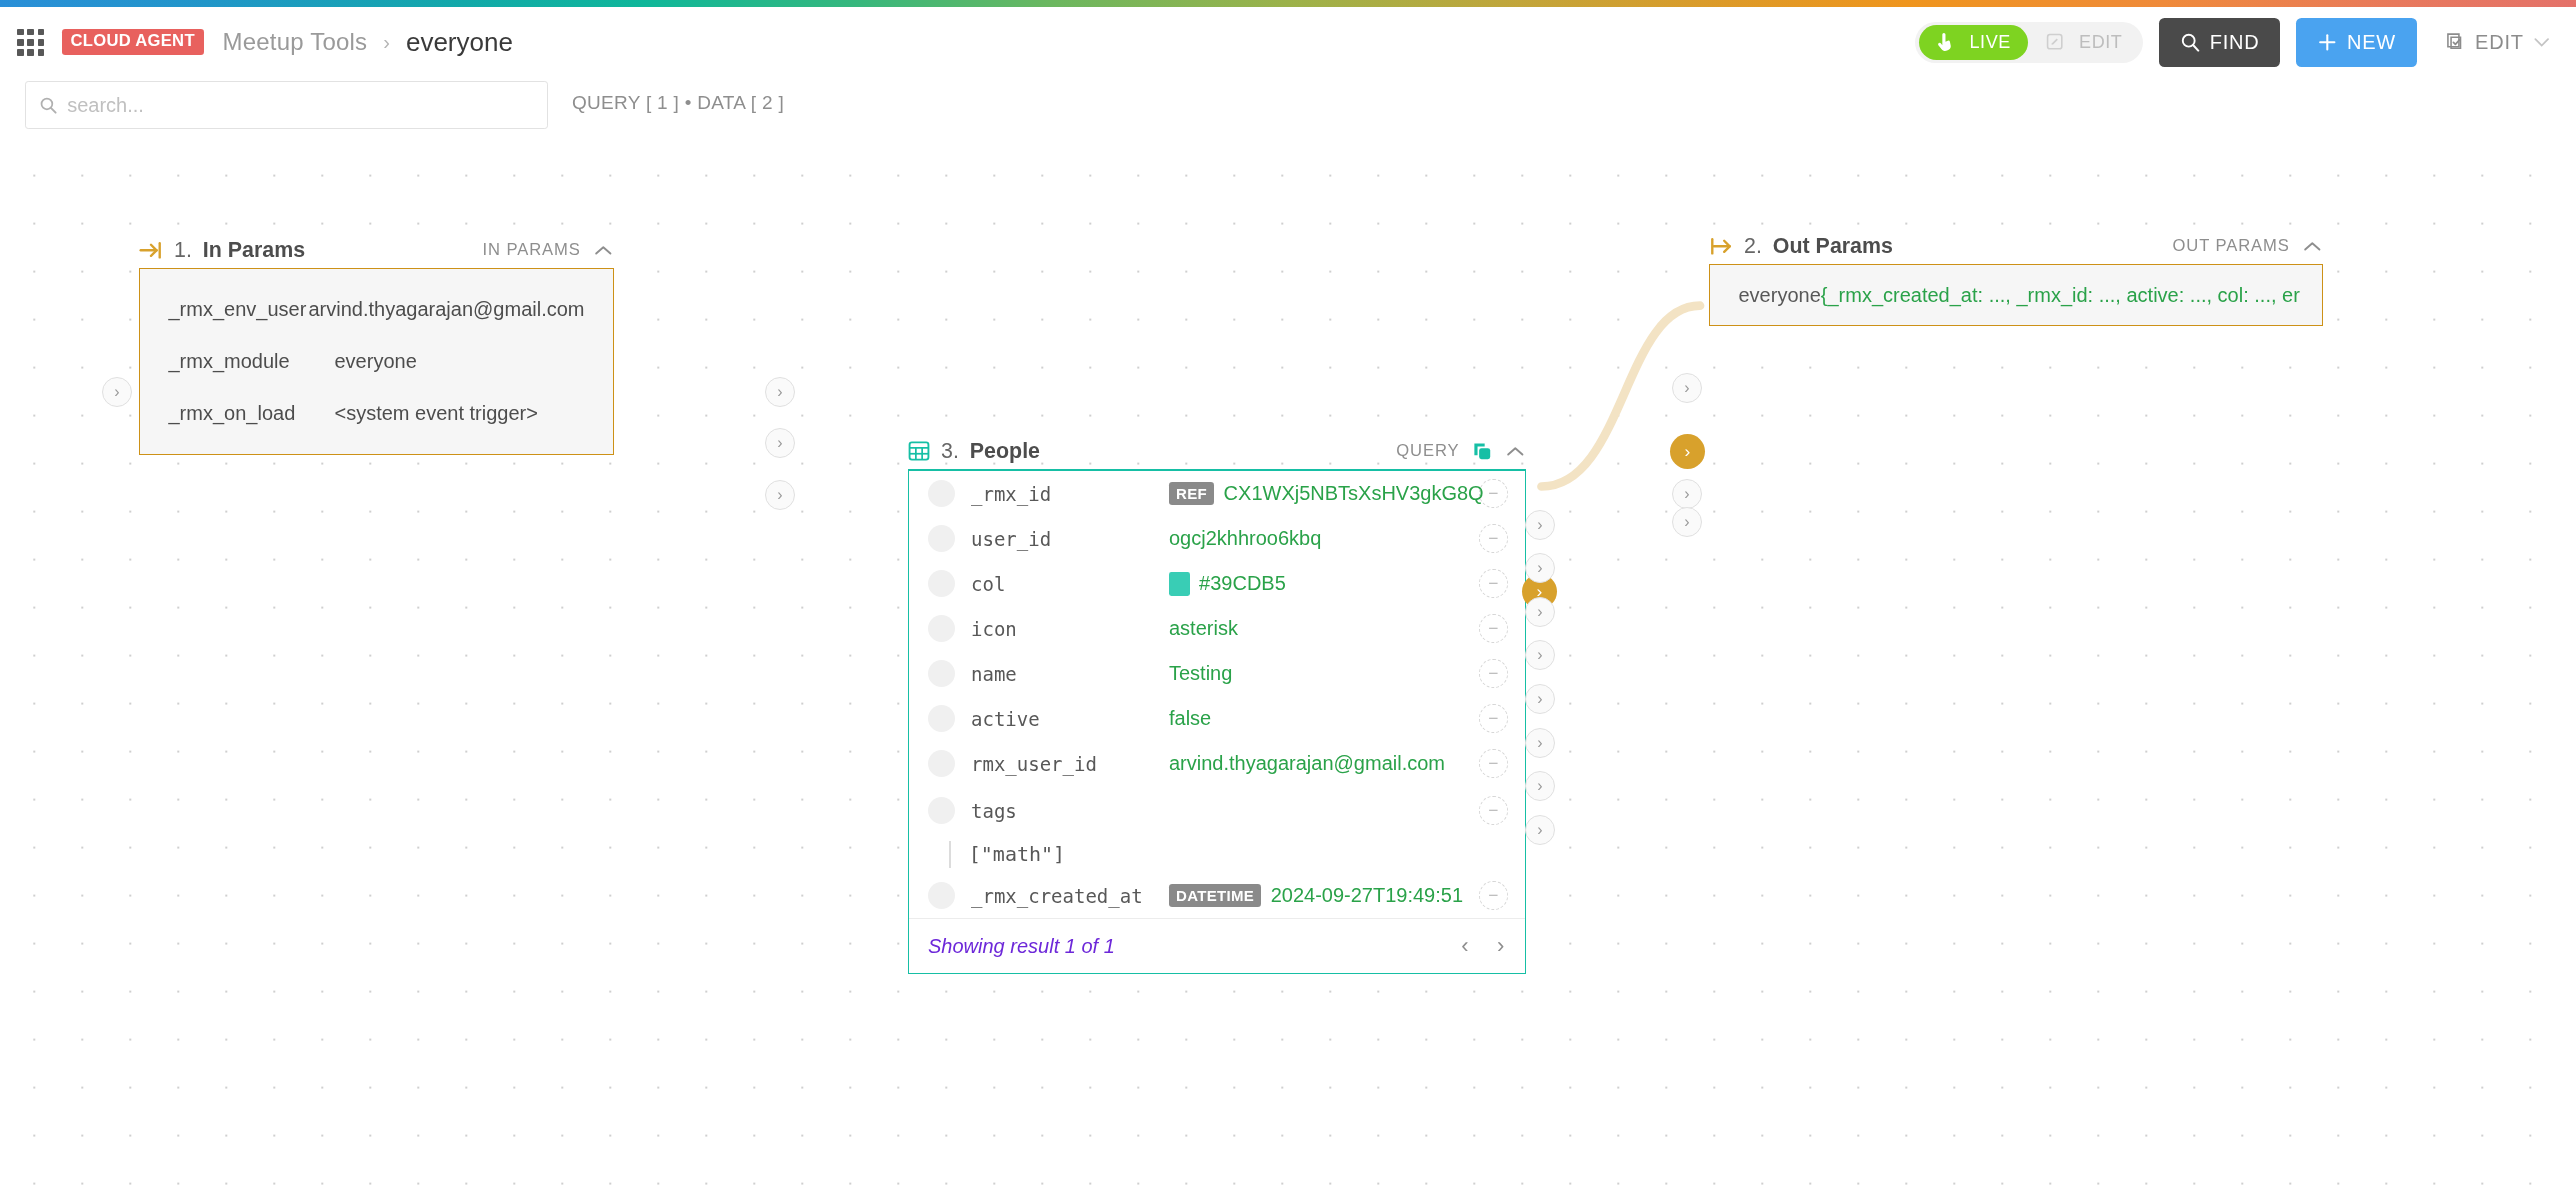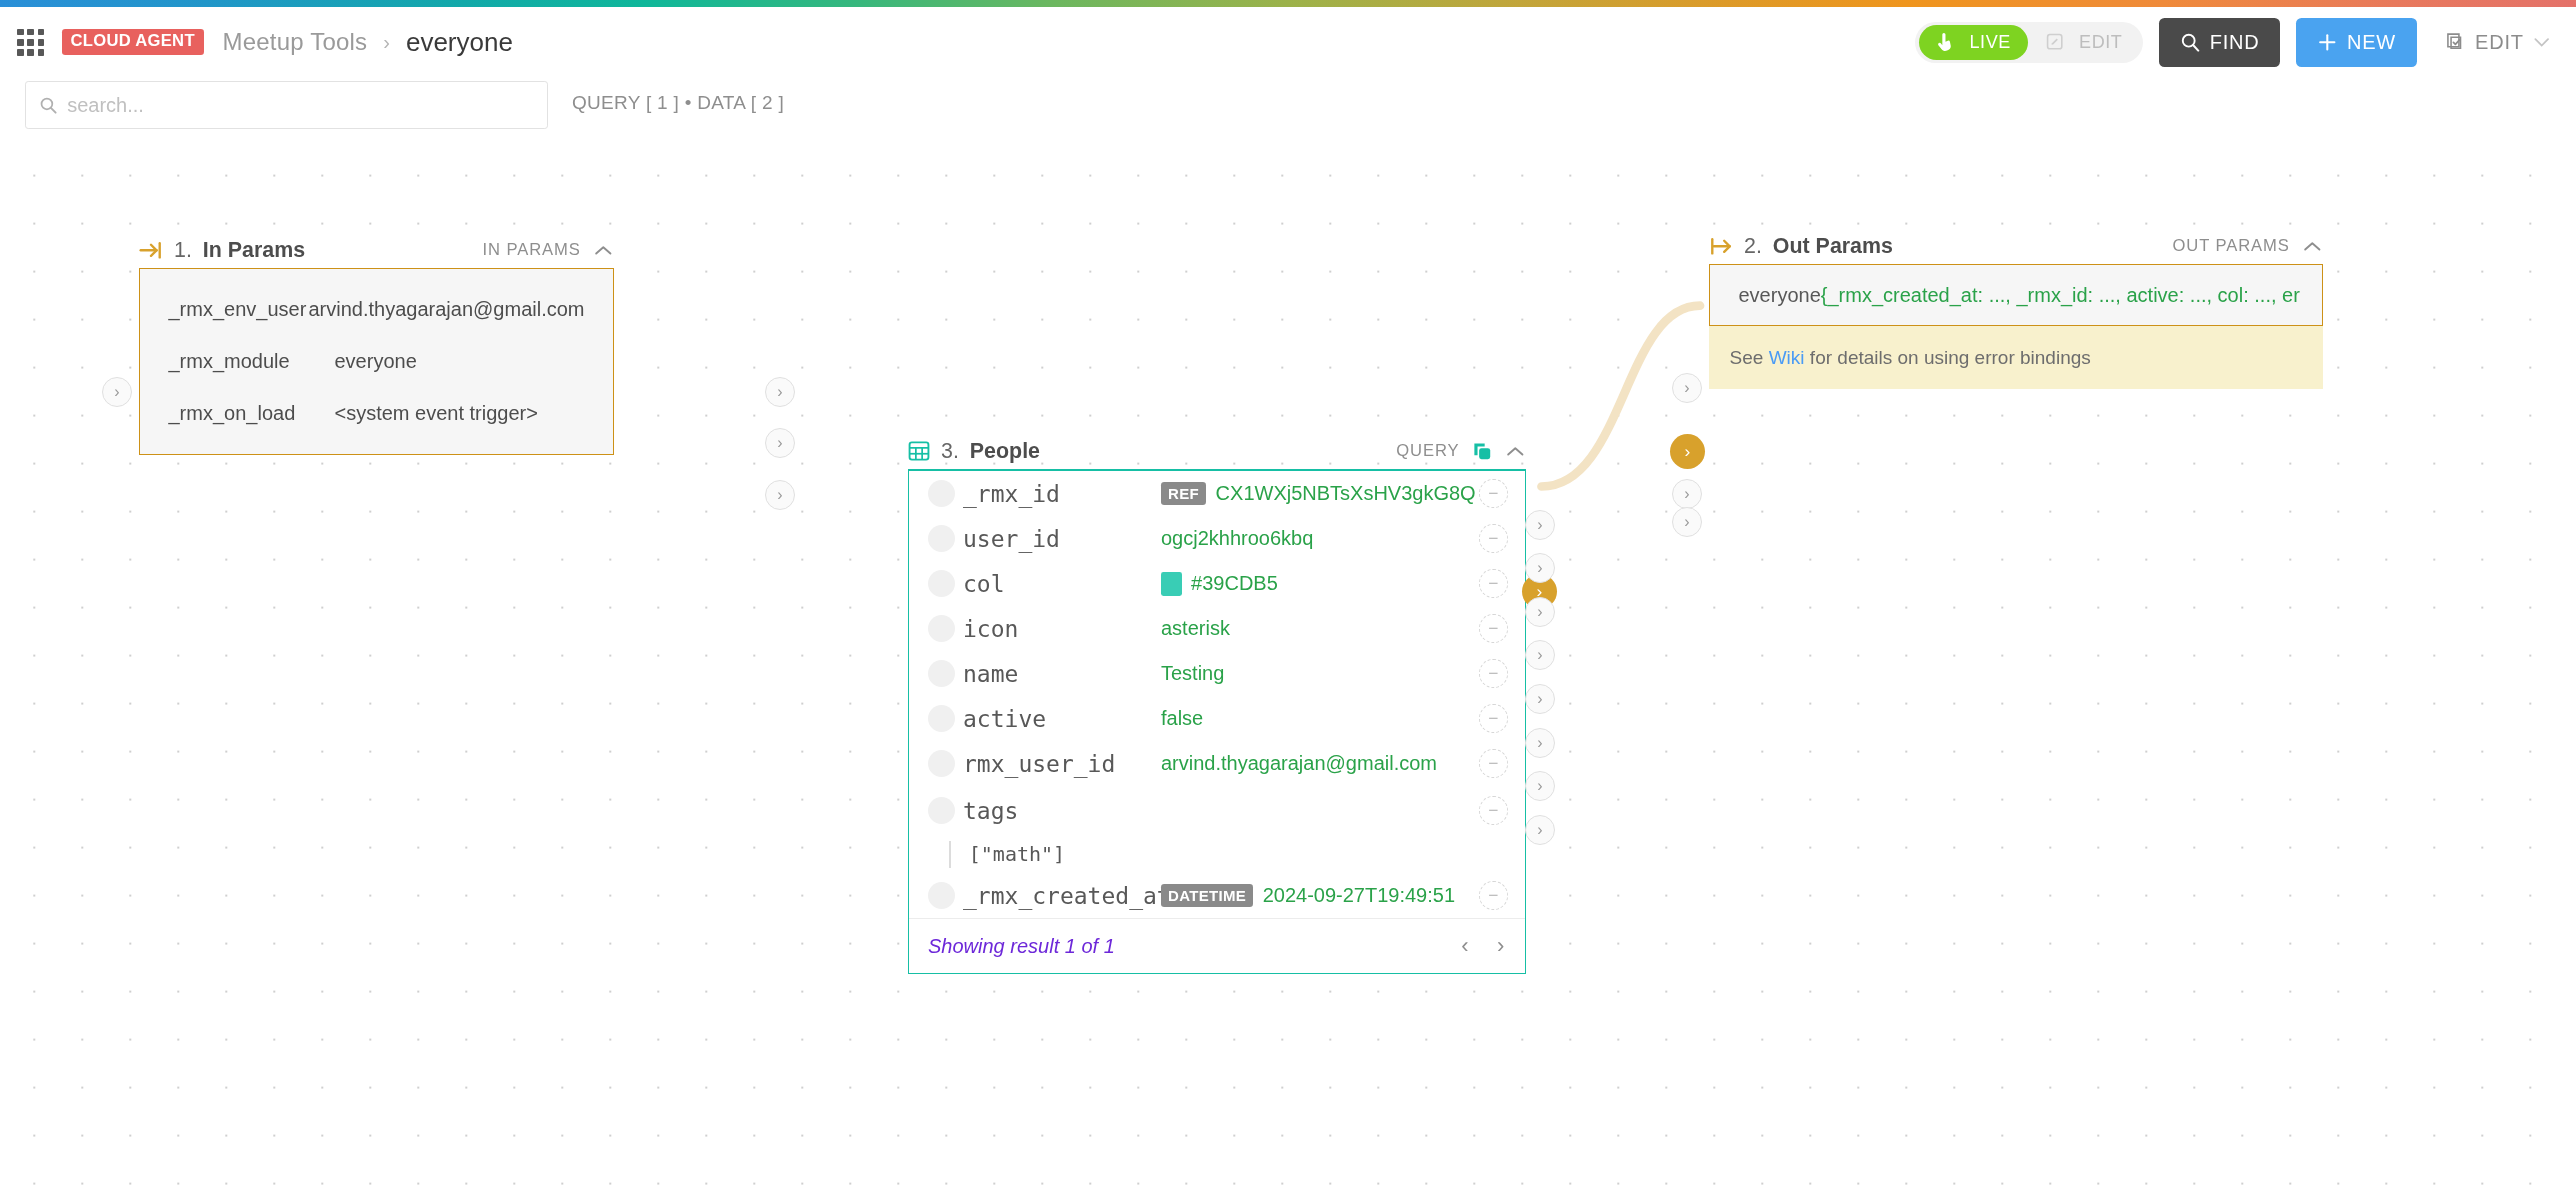--- a/index.html
+++ b/index.html
@@ -114,21 +114,21 @@
   .q-card { background: #fff; border: 1.6px solid #16bfa5; }
   .q-expr { padding: 20.6px 27px 22px; font-family: "DejaVu Sans Mono", monospace;
     font-size: 20px; color: #4d4d4d; line-height: 1.65; }
   .tok { display: inline-block; border-radius: 12.7px; padding: 1.6px 11px 2.4px; line-height: 1.25; }
   .tok.teal { border: 1.6px solid #16bfa5; color: #4d4d4d; }
   .tok.amber { border: 1.6px solid #cd9117; color: #4d4d4d; }
 
   .q-rows { border-top: 1.6px solid #16bfa5; }
   .d-row { display: flex; align-items: center; height: 45px; padding: 0 16px 0 19px; position: relative; }
   .bullet { width: 27px; height: 27px; border-radius: 50%; background: #f0f0f0; flex: 0 0 27px; }
-  .d-key { margin-left: 8px; width: 198px; color: #585858; font-size: 23px;
+  .d-key { margin-left: 16px; width: 198px; color: #585858; font-size: 19px;
     font-family: "DejaVu Sans Mono", monospace; }
   .d-val { color: #2aa249; font-size: 20px; display: flex; align-items: center; gap: 9.5px; }
   .chip { background: #8a8a8a; color: #fff; font-size: 15px; font-weight: bold;
     padding: 2.4px 7.1px 3.2px; border-radius: 3.2px; letter-spacing: 0.3px; }
   .swatch { width: 20.6px; height: 24px; border-radius: 2.4px; display: inline-block; }
   .minus { position: absolute; right: 17.4px; width: 28.5px; height: 28.5px; border-radius: 50%;
     border: 1.6px dashed #d6d6d6; display: flex; align-items: center; justify-content: center;
     color: #bdbdbd; font-size: 17.4px; line-height: 1; }
   .sub-row { display: flex; align-items: center; height: 38px; padding-left: 40px; }
   .sub-bar { width: 2.4px; height: 27px; background: #dcdcdc; margin-right: 17.4px; }
@@ -323,23 +323,20 @@
       </span>
     </div>
 
     <div class="param-body" style="padding:0; height:62px; display:flex; align-items:center; overflow:hidden;">
       <div class="param-row" style="height:62px; width:100%;">
         <span class="param-key outk">everyone</span>
         <span class="param-val green" style="white-space:nowrap;">{_rmx_created_at: ..., _rmx_id: ..., active: ..., col: ..., er</span>
       </div>
     </div>
 
-    <div class="note-body">
-      <span>See </span><a href="#">Wiki</a><span> for details on using error bindings</span>
-    </div>
   </div>
 
   <div class="handle" style="left:1672px; top:238px;">›</div>
   <div class="handle active" style="left:1670px; top:299px;">›</div>
   <div class="handle" style="left:1672px; top:344px;">›</div>
   <div class="handle" style="left:1672px; top:372px;">›</div>
 
   <div class="card" style="left:908px; top:298px; width:618px;">
     <div class="card-head">
       <span class="head-icon">

